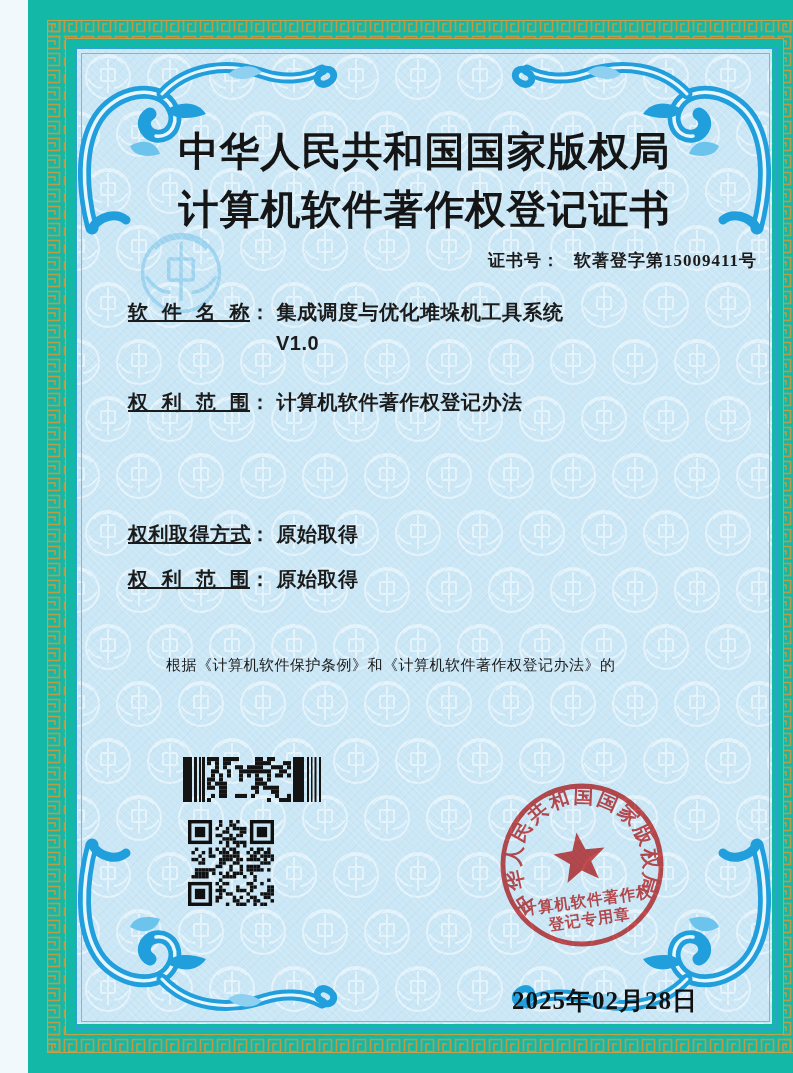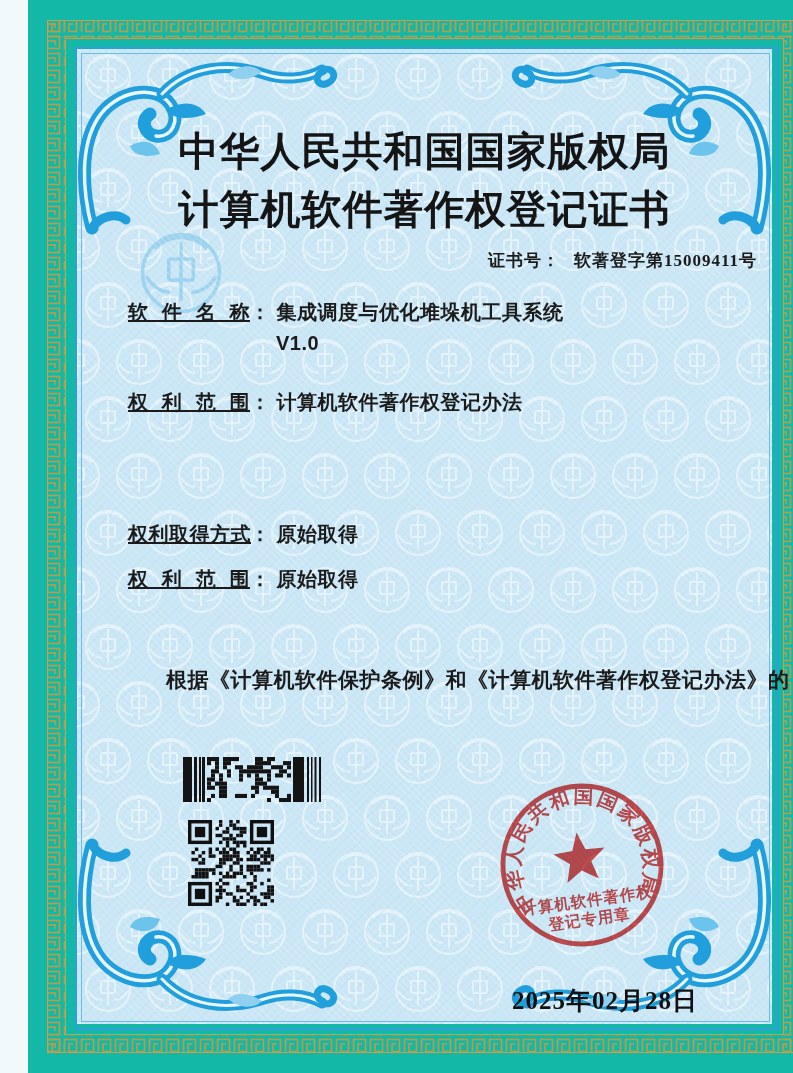--- a/index.html
+++ b/index.html
@@ -29,21 +29,21 @@
      font-size:40px;letter-spacing:1px;color:#151515;}
   .t1{top:124px;} .t2{top:182px;}
   .certno{position:absolute;top:249px;right:64px;font-family:"Liberation Serif","DejaVu Serif",serif;
      font-weight:bold;font-size:17px;letter-spacing:1px;}
   .certno .v{margin-left:14px;}
   .frow{position:absolute;left:100px;font-size:20px;font-weight:600;letter-spacing:.5px;white-space:nowrap;}
   .flabel{display:inline-block;width:122px;text-align:justify;text-align-last:justify;vertical-align:top;text-decoration:underline;}
   .fcolon{display:inline-block;vertical-align:top;}
   .fval{display:inline-block;margin-left:6px;vertical-align:top;}
   .r1{top:299px;} .r1b{top:332px;left:248px;text-align:center;} .r2{top:389px;} .r3{top:521px;} .r4{top:566px;} .r5{top:610px;}
-  .stmt{position:absolute;left:96px;top:655px;width:640px;font-size:21px;font-weight:700;
+  .stmt{position:absolute;left:96px;top:640px;width:640px;font-size:15px;font-weight:400;
      letter-spacing:.5px;line-height:50px;}
   .stmt .l1{padding-left:42px;white-space:nowrap;}
   .stmt .l2{white-space:nowrap;}
   .barcode{position:absolute;left:155px;top:757px;}
   .qr{position:absolute;left:160px;top:820px;}
   .seal{position:absolute;left:468px;top:779px;width:172px;height:172px;
      transform:rotate(-8deg);mix-blend-mode:multiply;opacity:.92;}
   .date{position:absolute;left:484px;top:984px;font-family:"Liberation Serif","DejaVu Serif",serif;
      font-weight:600;font-size:25px;letter-spacing:1px;color:#111;}
   .hiddendefs{position:absolute;width:0;height:0;overflow:hidden;}

